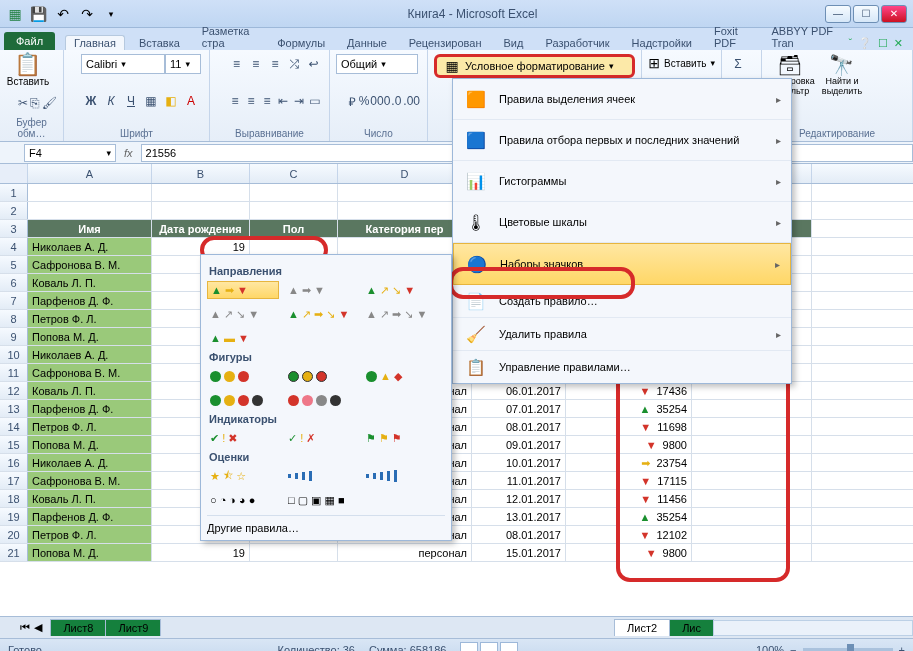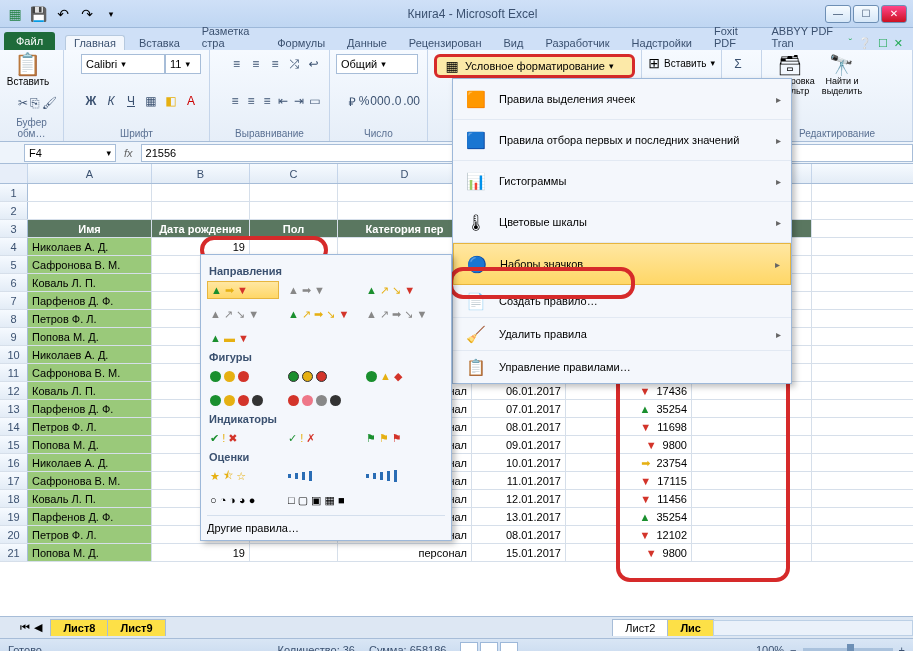--- a/index.html
+++ b/index.html
@@ -66,21 +66,21 @@
 .iconset-grid { display:flex; flex-wrap:wrap; gap:6px;}
 .iset { width:72px; height:18px; display:flex; align-items:center; gap:3px; padding:1px 3px;}
 .iset.hl { background:linear-gradient(#ffe7a2,#ffd767); border:1px solid #e7b53e;}
 .iconset-panel .other { border-top:1px solid #d4dfed; margin-top:6px; padding-top:6px;}
 .dot{width:11px;height:11px;border-radius:50%;display:inline-block}
 .star{color:#e6b012}
 .bar{display:inline-block;width:3px;background:#2a6db5;margin-right:1px}
 
 .sheet-tabs { height:22px; background:#dde7f3; border-top:1px solid #a7bdd8; display:flex; align-items:center; padding-left:20px; gap:0;}
 .stab { padding:2px 12px; background:#fff; border:1px solid #a7bdd8; border-bottom:none; font-size:11px; margin-right:-1px;}
-.stab.dim { background:#fde047;font-weight:bold;}
+.stab.dim { background:#15803d;}
 .scroll-stub { margin-left:auto; width:200px; height:16px; background:#eaf1fa; border:1px solid #bcd0e6;}
 
 .statusbar { height:22px; background:linear-gradient(#d9e6f5,#c7d9ef); border-top:1px solid #a7bdd8; display:flex; align-items:center; padding:0 8px; gap:14px; font-size:11px; color:#3b5170;}
 .statusbar .zoom { margin-left:auto; display:flex; align-items:center; gap:6px;}
 .slider { width:90px; height:4px; background:#aac2dd; position:relative;}
 .slider .thumb{ position:absolute; left:44px; top:-4px; width:7px; height:12px; background:#6d8fb5;}
 .viewbtns span{ display:inline-block; width:18px; height:14px; border:1px solid #9db8d9; background:#fff; margin-right:2px;}
 </style>
 </head>
 <body>

